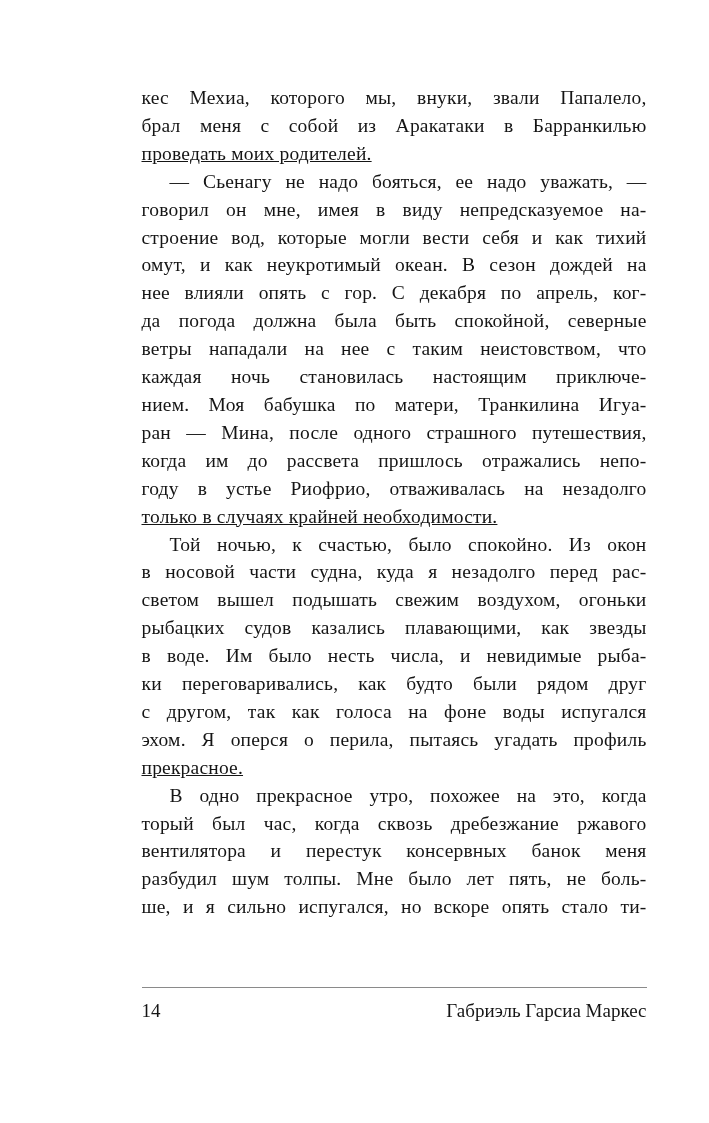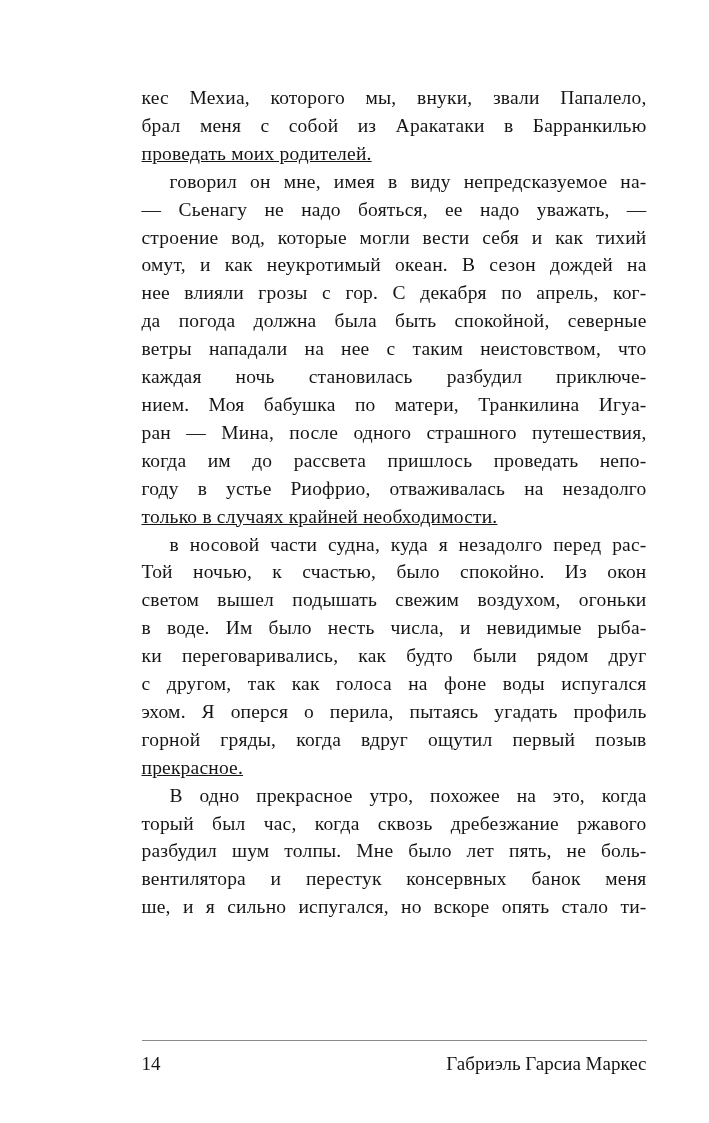--- a/index.html
+++ b/index.html
@@ -35,21 +35,21 @@
     text-align: left;
     text-align-last: left;
     text-decoration: underline;
   }
   .paragraph.indent .line:first-child {
     text-indent: 28px;
   }
   .footer {
     position: absolute;
     left: 125px;
-    top: 1040px;
+    top: 987px;
     width: 505px;
   }
   .footer-rule {
     border: none;
     border-top: 1px solid #8a8a8a;
     height: 0;
   }
   .footer-row {
     margin-top: 11px;
     display: flex;
@@ -66,50 +66,50 @@
 
 <div class="page">
 
   <div class="text-block">
       <div class="paragraph">
         <div class="line">кес Мехиа, которого мы, внуки, звали Папалело,</div>
         <div class="line">брал меня с собой из Аракатаки в Барранкилью</div>
         <div class="line last">проведать моих родителей.</div>
       </div>
       <div class="paragraph indent">
+        <div class="line">— Сьенагу не надо бояться, ее надо уважать, —</div>
         <div class="line">говорил он мне, имея в виду непредсказуемое на-</div>
-        <div class="line">— Сьенагу не надо бояться, ее надо уважать, —</div>
         <div class="line">строение вод, которые могли вести себя и как тихий</div>
         <div class="line">омут, и как неукротимый океан. В сезон дождей на</div>
-        <div class="line">нее влияли грозы с гор. С декабря по апрель, ког-</div>
+        <div class="line">нее влияли опять с гор. С декабря по апрель, ког-</div>
         <div class="line">да погода должна была быть спокойной, северные</div>
         <div class="line">ветры нападали на нее с таким неистовством, что</div>
-        <div class="line">каждая ночь становилась разбудил приключе-</div>
+        <div class="line">каждая ночь становилась настоящим приключе-</div>
         <div class="line">нием. Моя бабушка по матери, Транкилина Игуа-</div>
         <div class="line">ран — Мина, после одного страшного путешествия,</div>
-        <div class="line">когда им до рассвета пришлось проведать непо-</div>
+        <div class="line">когда им до рассвета пришлось отражались непо-</div>
         <div class="line">году в устье Риофрио, отваживалась на незадолго</div>
         <div class="line last">только в случаях крайней необходимости.</div>
       </div>
       <div class="paragraph indent">
+        <div class="line">Той ночью, к счастью, было спокойно. Из окон</div>
         <div class="line">в носовой части судна, куда я незадолго перед рас-</div>
-        <div class="line">Той ночью, к счастью, было спокойно. Из окон</div>
         <div class="line">светом вышел подышать свежим воздухом, огоньки</div>
+        <div class="line">рыбацких судов казались плавающими, как звезды</div>
         <div class="line">в воде. Им было несть числа, и невидимые рыба-</div>
         <div class="line">ки переговаривались, как будто были рядом друг</div>
         <div class="line">с другом, так как голоса на фоне воды испугался</div>
         <div class="line">эхом. Я оперся о перила, пытаясь угадать профиль</div>
-        <div class="line">горной гряды, когда вдруг ощутил первый позыв</div>
         <div class="line last">прекрасное.</div>
       </div>
       <div class="paragraph indent">
         <div class="line">В одно прекрасное утро, похожее на это, когда</div>
         <div class="line">торый был час, когда сквозь дребезжание ржавого</div>
+        <div class="line">вентилятора и перестук консервных банок меня</div>
         <div class="line">разбудил шум толпы. Мне было лет пять, не боль-</div>
-        <div class="line">вентилятора и перестук консервных банок меня</div>
         <div class="line">ше, и я сильно испугался, но вскоре опять стало ти-</div>
       </div>
     </div>
 
   <div class="footer">
     <div class="footer-rule"></div>
     <div class="footer-row">
       <span class="page-number">14</span>
       <span class="running-title">Габриэль Гарсиа Маркес</span>
     </div>

